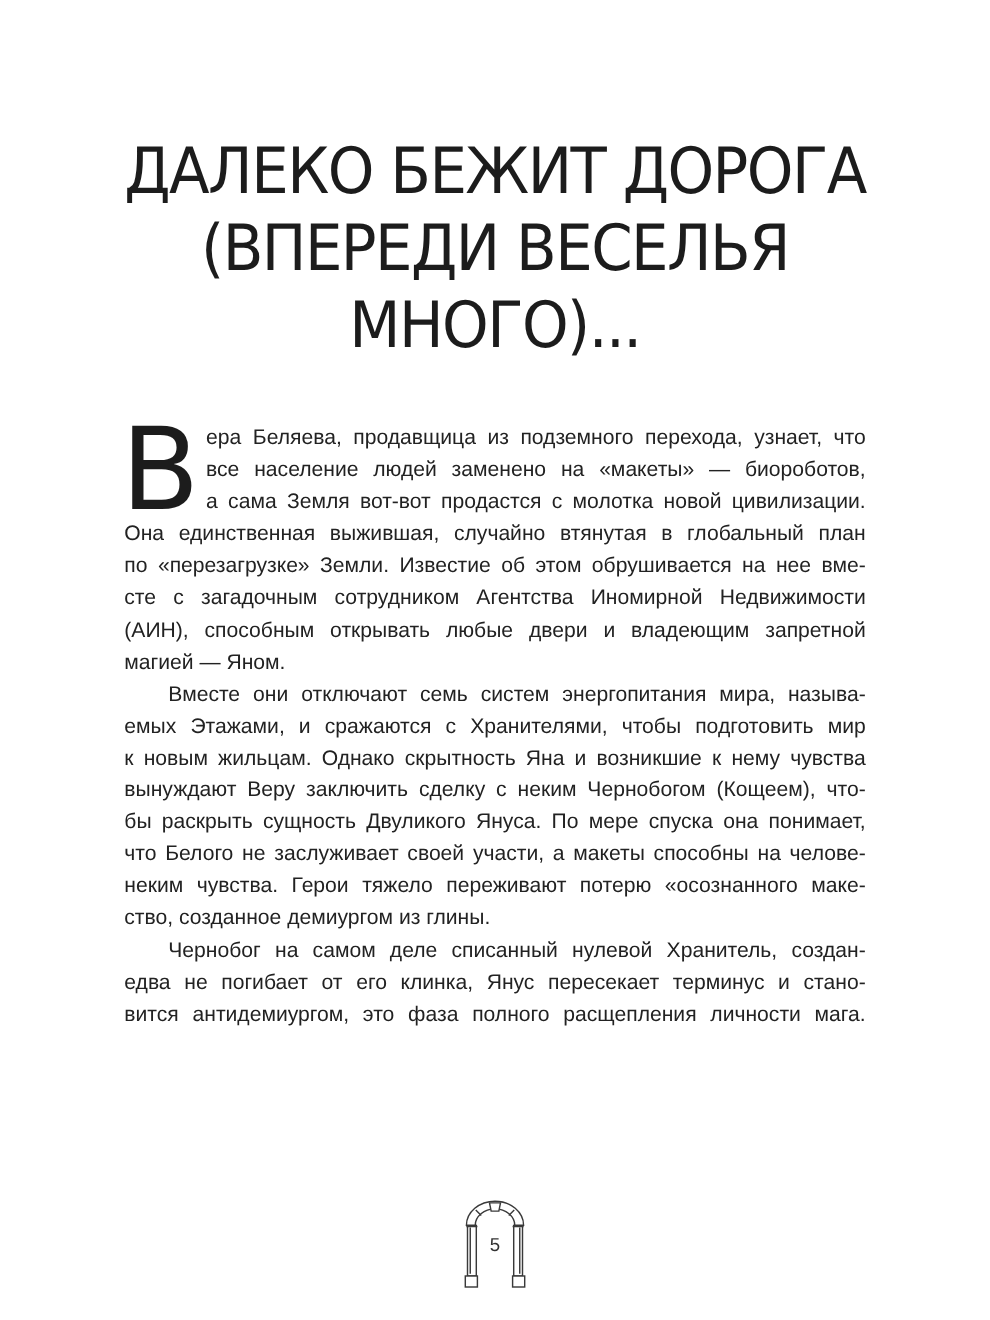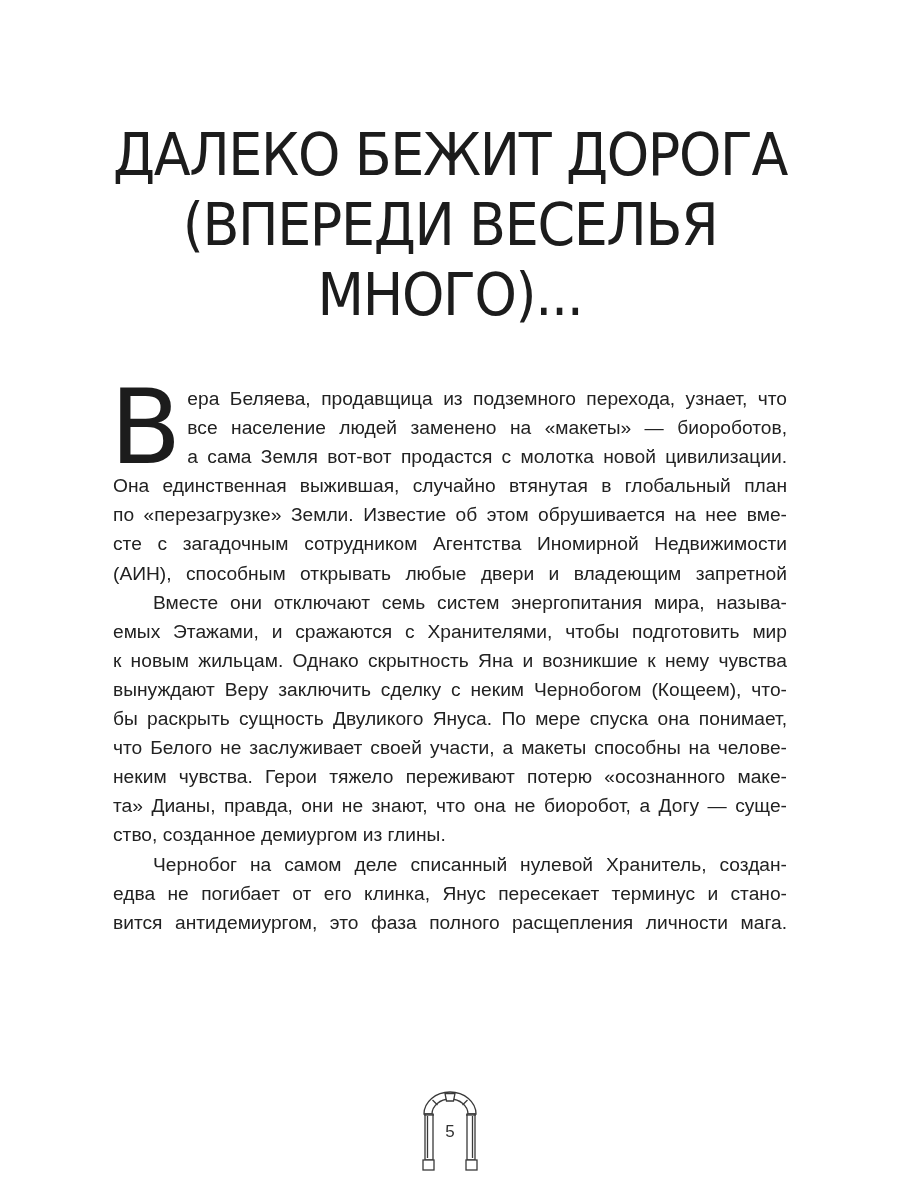--- a/index.html
+++ b/index.html
@@ -118,31 +118,31 @@
 
     <p>
       <span class="drop-cap">В</span>
       <span class="line">ера Беляева, продавщица из подземного перехода, узнает, что</span>
       <span class="line">все население людей заменено на «макеты» — биороботов,</span>
       <span class="line">а сама Земля вот-вот продастся с молотка новой цивилизации.</span>
       <span class="line">Она единственная выжившая, случайно втянутая в глобальный план</span>
       <span class="line">по «перезагрузке» Земли. Известие об этом обрушивается на нее вме-</span>
       <span class="line">сте с загадочным сотрудником Агентства Иномирной Недвижимости</span>
       <span class="line">(АИН), способным открывать любые двери и владеющим запретной</span>
+      <span class="line last">магией — Яном.</span>
     </p>
 
     <p class="indent">
       <span class="line" style="text-indent:40px">Вместе они отключают семь систем энергопитания мира, называ-</span>
       <span class="line" style="text-indent:0">емых Этажами, и сражаются с Хранителями, чтобы подготовить мир</span>
       <span class="line" style="text-indent:0">к новым жильцам. Однако скрытность Яна и возникшие к нему чувства</span>
       <span class="line" style="text-indent:0">вынуждают Веру заключить сделку с неким Чернобогом (Кощеем), что-</span>
       <span class="line" style="text-indent:0">бы раскрыть сущность Двуликого Януса. По мере спуска она понимает,</span>
       <span class="line" style="text-indent:0">что Белого не заслуживает своей участи, а макеты способны на челове-</span>
       <span class="line" style="text-indent:0">неким чувства. Герои тяжело переживают потерю «осознанного маке-</span>
-      <span class="line" style="text-indent:0">та» Дианы, правда, они не знают, что она не биоробот, а Догу — суще-</span>
       <span class="line last" style="text-indent:0">ство, созданное демиургом из глины.</span>
     </p>
 
 
     <p class="indent">
       <span class="line" style="text-indent:40px">Чернобог на самом деле списанный нулевой Хранитель, создан-</span>
       <span class="line" style="text-indent:0">едва не погибает от его клинка, Янус пересекает терминус и стано-</span>
       <span class="line" style="text-indent:0">вится антидемиургом, это фаза полного расщепления личности мага.</span>
     </p>
 

